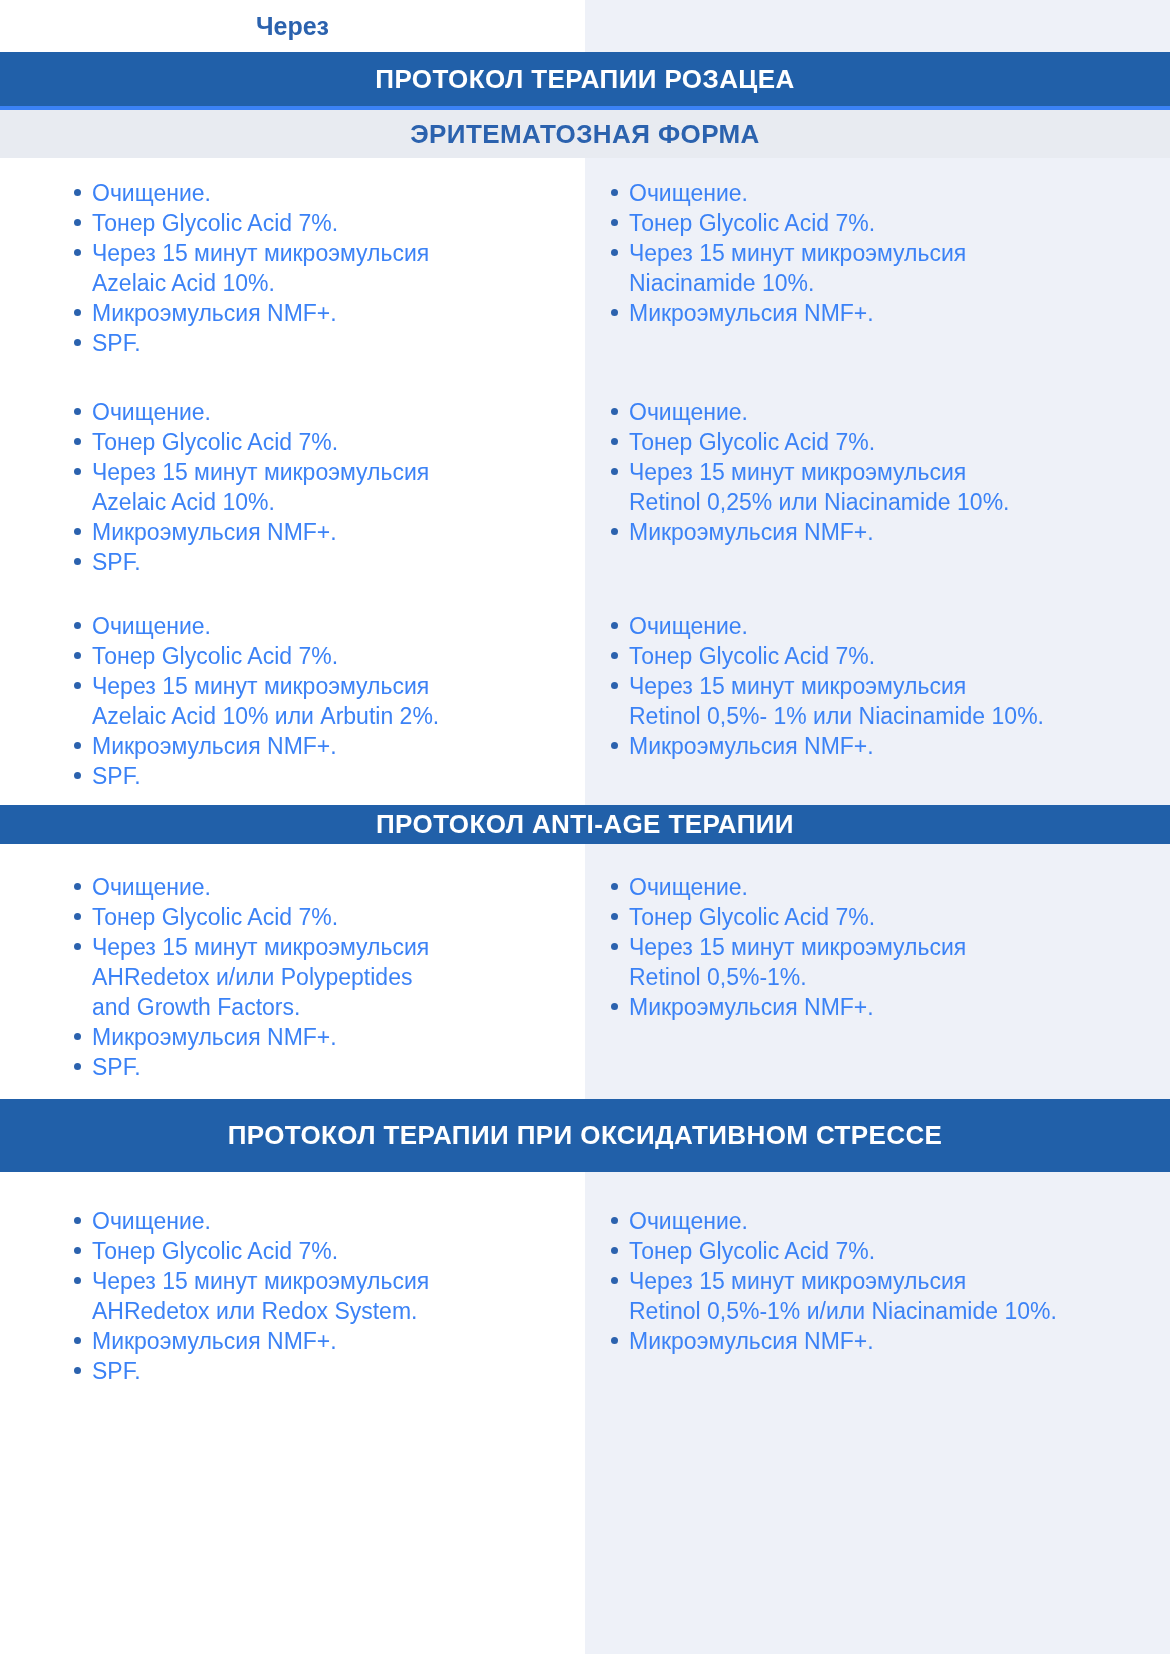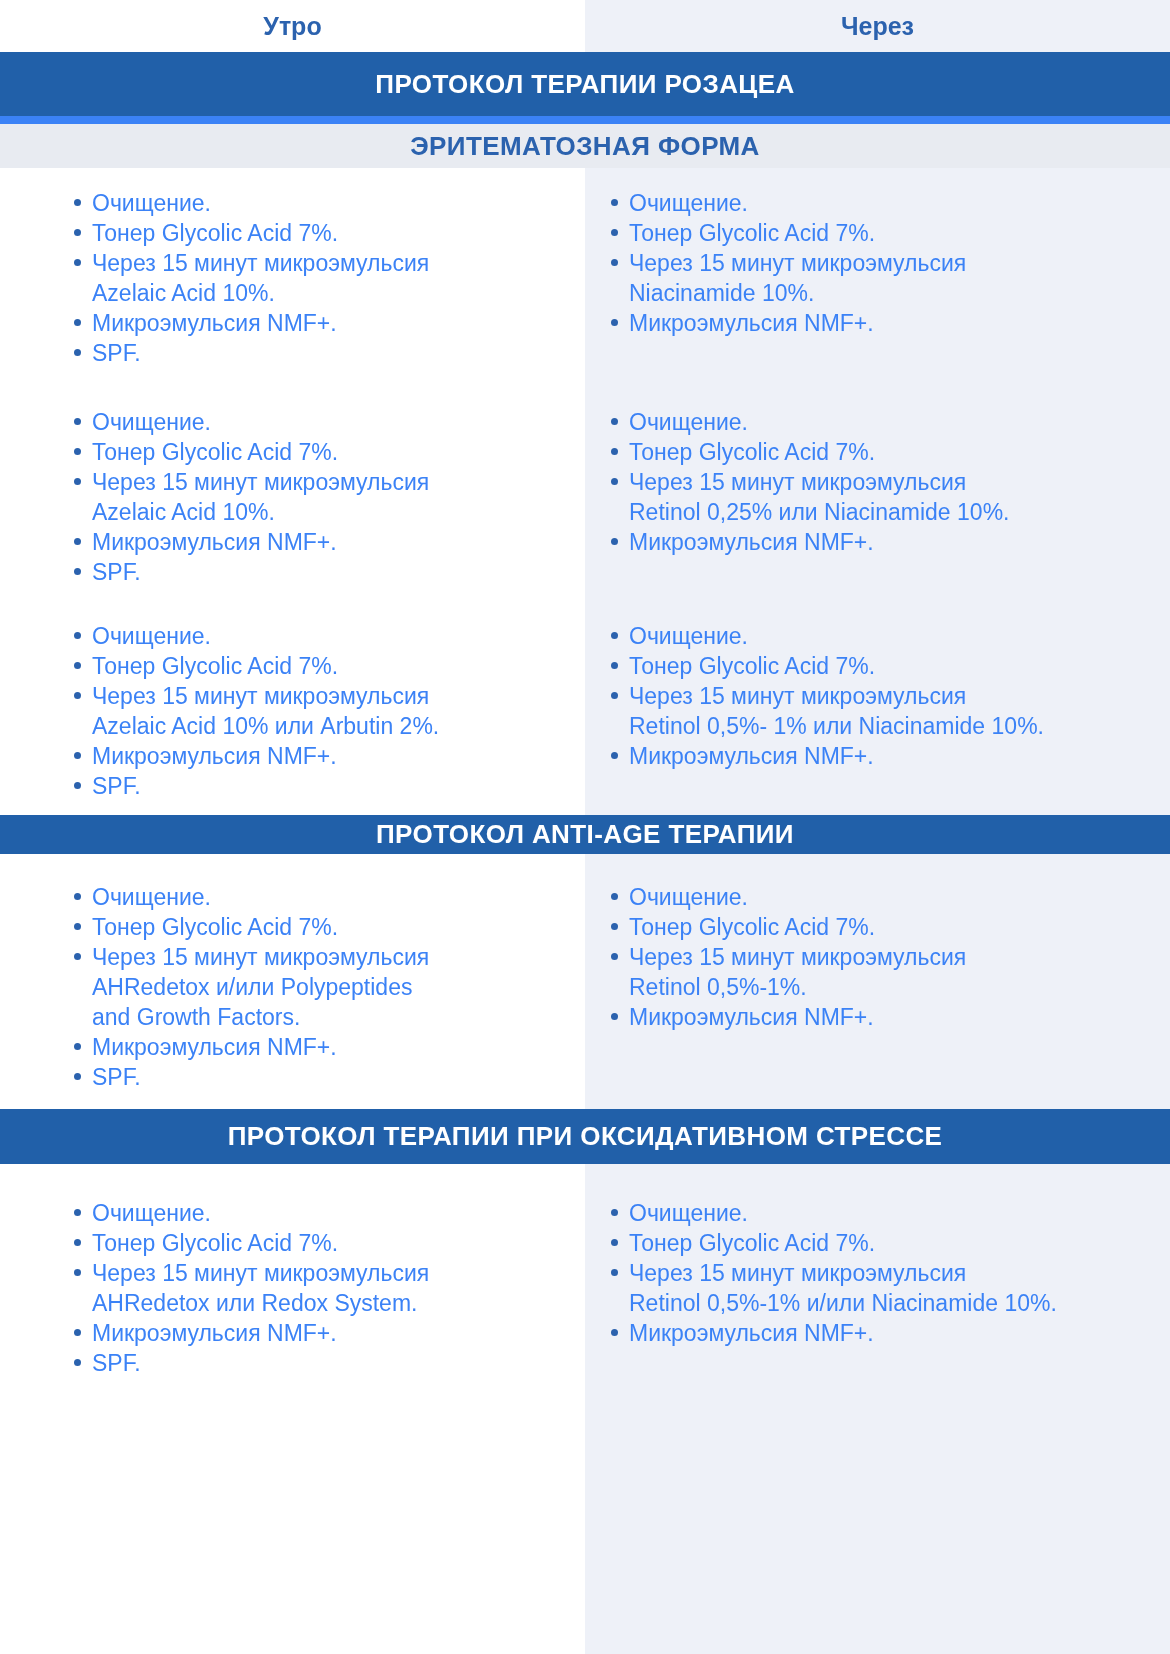--- a/index.html
+++ b/index.html
@@ -62,21 +62,21 @@
     align-items:center;
     justify-content:center;
     background:#e8ebf1;
     color:#2b62ae;
     font-size:26px;
     font-weight:bold;
     letter-spacing:0.4px;
     text-align:center;
   }
   .banner-light.gap-top{
-    border-top:8px solid #3b82f6;
+    border-top:4px solid #3b82f6;
   }
   
   .section{
     display:flex;
     align-items:flex-start;
   }
   .col{
     width:585px;
     box-sizing:border-box;
   }
@@ -106,25 +106,24 @@
     background:#2b62ae;
   }
 </style>
 </head>
 <body>
 
 <div class="page">
   <div class="bg-right"></div>
 
   <div class="row row-header">
-    <div class="col-head">Утро</div>
     <div class="col-head">Через</div>
   </div>
 
-  <div class="row banner-dark" style="height:64px">ПРОТОКОЛ ТЕРАПИИ РОЗАЦЕА</div>
+  <div class="row banner-dark" style="height:54px">ПРОТОКОЛ ТЕРАПИИ РОЗАЦЕА</div>
 
   <div class="row banner-light gap-top" style="height:52px">ЭРИТЕМАТОЗНАЯ ФОРМА</div>
 
   <div class="row section" style="height:217px;padding-top:20px">
     <div class="col col-left">
       <ul>
         <li>Очищение.</li>
         <li>Тонер Glycolic Acid 7%.</li>
         <li>Через 15 минут микроэмульсия
 Azelaic Acid 10%.</li>
@@ -207,21 +206,21 @@
       <ul>
         <li>Очищение.</li>
         <li>Тонер Glycolic Acid 7%.</li>
         <li>Через 15 минут микроэмульсия
 Retinol 0,5%-1%.</li>
         <li>Микроэмульсия NMF+.</li>
       </ul>
     </div>
   </div>
 
-  <div class="row banner-dark" style="height:55px">ПРОТОКОЛ ТЕРАПИИ ПРИ ОКСИДАТИВНОМ СТРЕССЕ</div>
+  <div class="row banner-dark" style="height:73px">ПРОТОКОЛ ТЕРАПИИ ПРИ ОКСИДАТИВНОМ СТРЕССЕ</div>
 
   <div class="row section" style="height:374px;padding-top:34px">
     <div class="col col-left">
       <ul>
         <li>Очищение.</li>
         <li>Тонер Glycolic Acid 7%.</li>
         <li>Через 15 минут микроэмульсия
 AHRedetox или Redox System.</li>
         <li>Микроэмульсия NMF+.</li>
         <li>SPF.</li>

